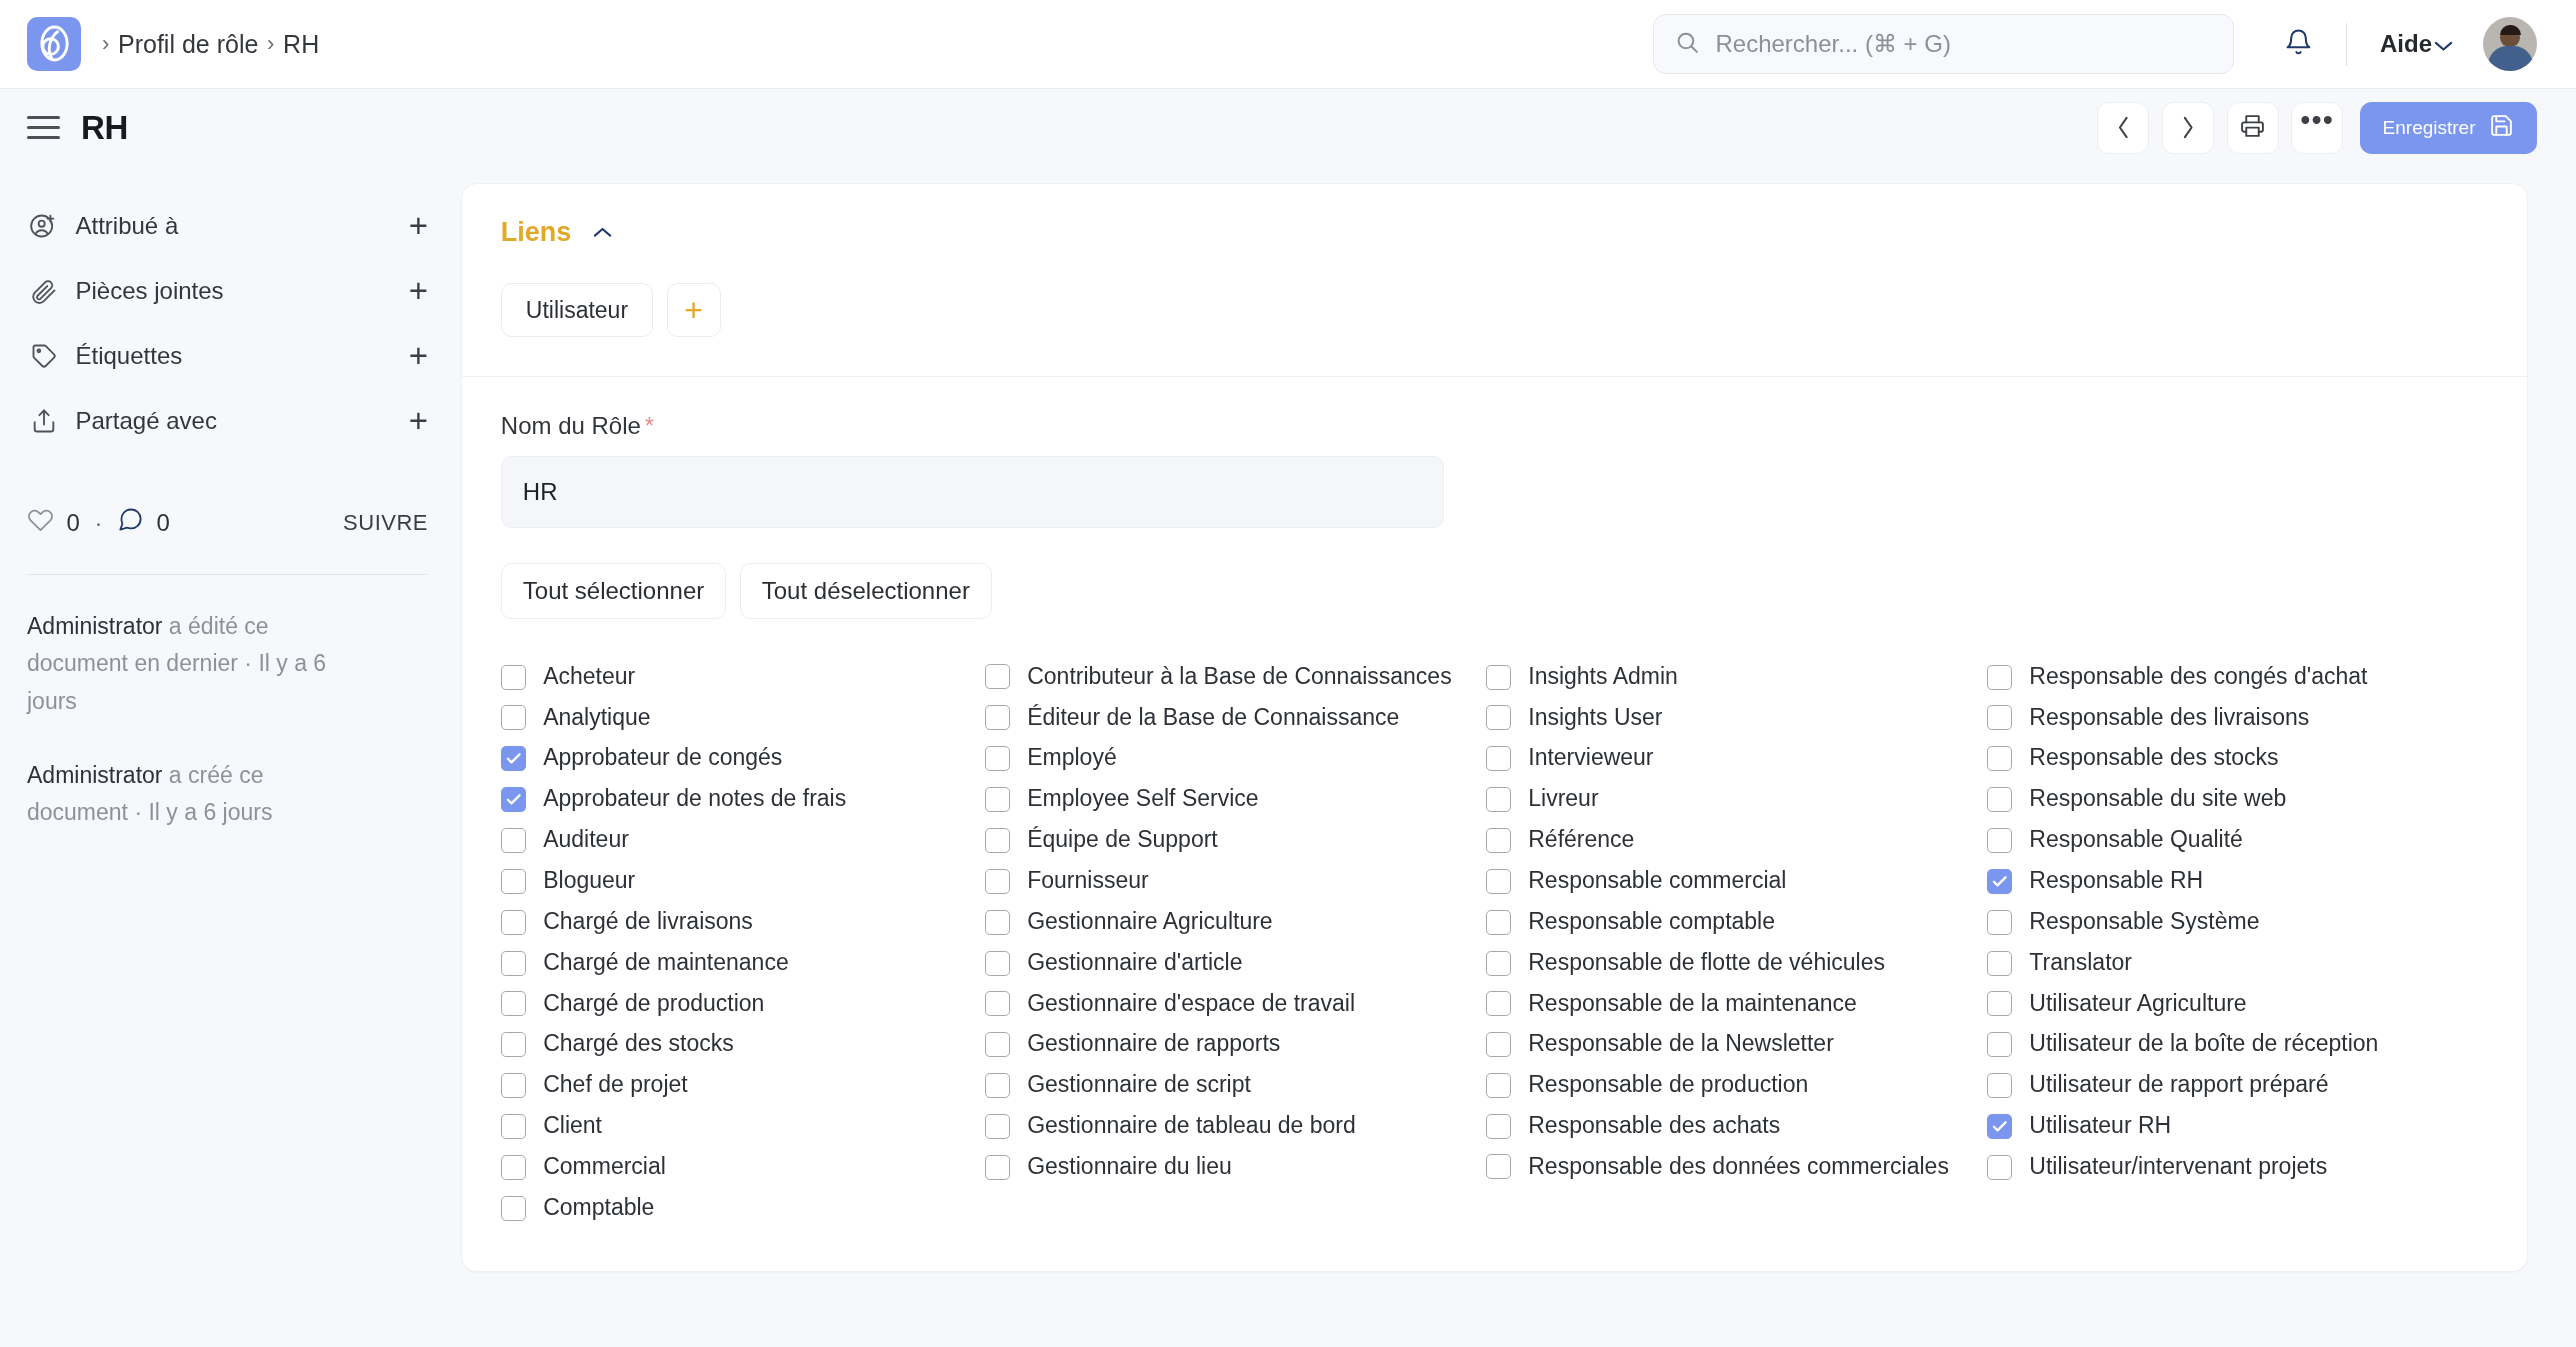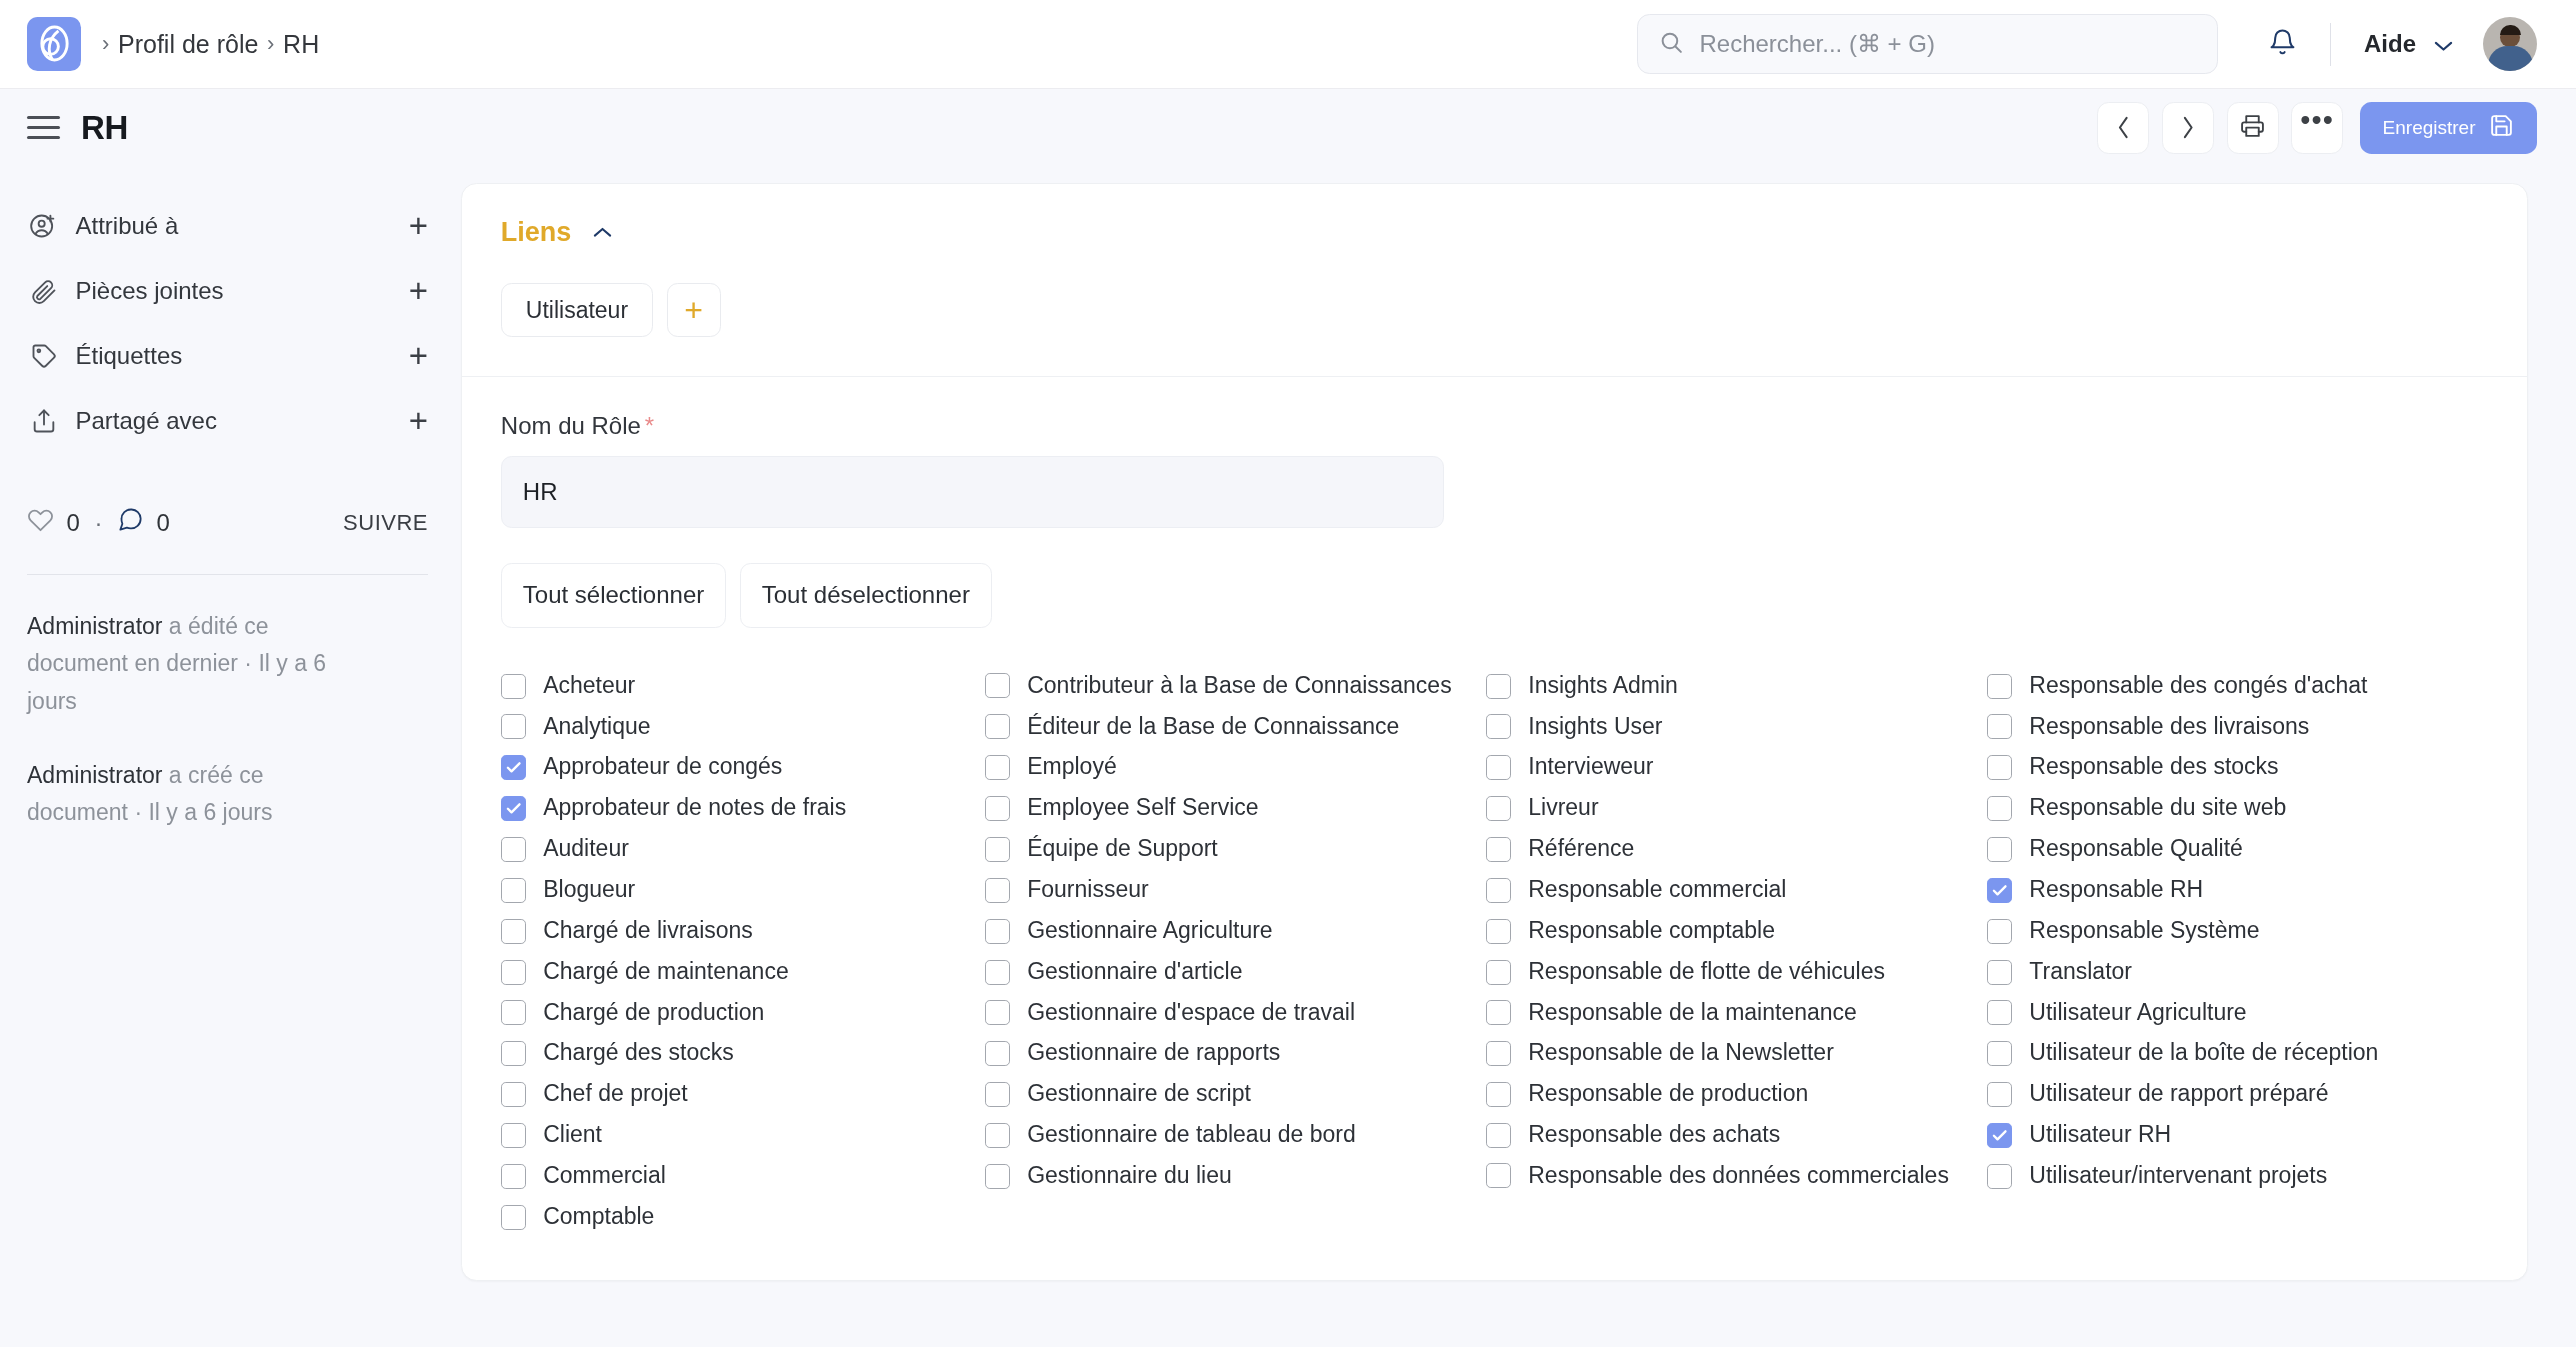--- a/index.html
+++ b/index.html
@@ -55,21 +55,21 @@
     padding: 0 21px;
     gap: 15.5px;
   }
   .search-ph { font-size: 24px; color: #8b9099; }
   .bell-wrap { margin-left: 50px; display:flex; align-items:center; }
   .nav-divider {
     width: 1px; height: 43px; background: #dfe1e8;
     margin: 0 33px;
   }
   .help {
-    display: flex; align-items: center; gap: 17px;
+    display: flex; align-items: center; gap: 1px;
     font-size: 24px; color: #25282d; font-weight: 600;
   }
   .avatar {
     width: 54px; height: 54px; border-radius: 50%;
     margin-left: 29px;
     overflow: hidden;
     background: #b9b5b0;
     position: relative;
     flex: none;
   }
@@ -196,21 +196,21 @@
     border: 1px solid #eceef3;
     border-radius: 10.6px;
     font-size: 24px;
     color: #1d2025;
     padding: 0 21px;
     font-family: "Liberation Sans", sans-serif;
     outline: none;
   }
   .sel-row { display: flex; gap: 13.5px; margin-top: 35px; }
   .sel-btn {
-    height: 65px; padding: 0 21px;
+    height: 56px; padding: 0 21px;
     background: #ffffff; border: 1px solid #eceef2; border-radius: 10.6px;
     font-size: 24px; color: #2b2f35;
     font-family: "Liberation Sans", sans-serif;
     display: flex; align-items: center; cursor: pointer;
   }
 
   .cb-grid {
     display: flex;
     margin-top: 37px;
   }

